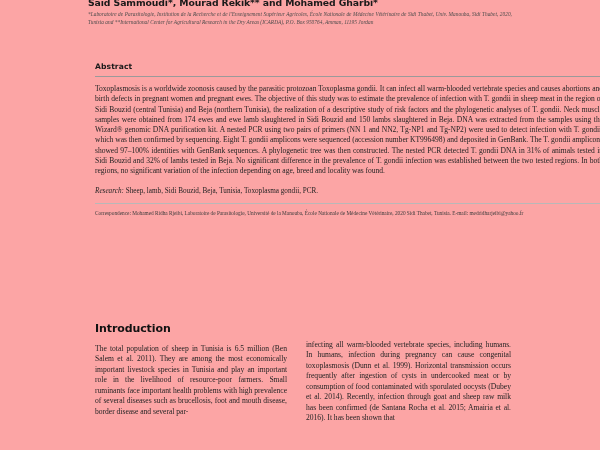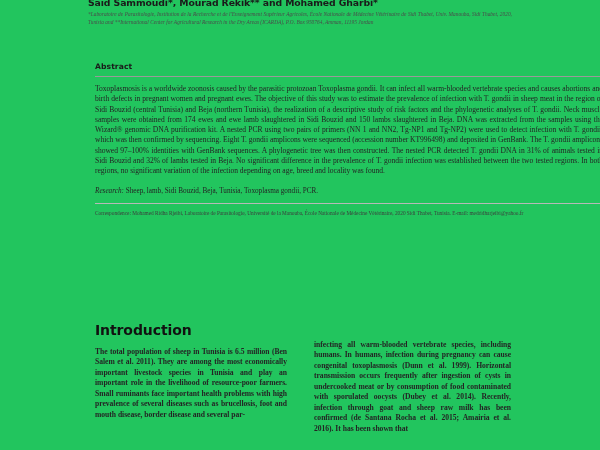--- a/index.html
+++ b/index.html
@@ -11,21 +11,21 @@
     width: 600px;
     height: 450px;
     overflow: hidden;
     font-family: "Liberation Serif", serif;
     color: #1e1e1e;
   }
   .page {
     position: relative;
     width: 600px;
     height: 450px;
-    background: #22c55e;
+    background: #fca5a5;
     overflow: hidden;
   }
   
   .top-block {
     position: absolute;
     left: 88px;
     top: -3px;
     width: 424px;
   }
   .authors {
@@ -118,37 +118,35 @@
   .col {
     width: 192px;
     overflow: hidden;
   }
   .col-right {
     width: 205px;
   }
   .section-heading {
     font-family: "DejaVu Sans", sans-serif;
     font-weight: bold;
-    font-size: 14px;
+    font-size: 11px;
     color: #111111;
     margin: 0 0 9px 0;
     letter-spacing: -0.1px;
   }
   .body-text {
     font-size: 7.6px;
     line-height: 10.45px;
     text-align: justify;
     color: #242424;
     margin: 0;
     letter-spacing: -0.02px;
-    font-weight: bold;
   }
   .col-right .body-text {
     text-align: justify;
-    margin-left: 8px;
   }
   .spacer-head {
     height: 18px;
   }
 </style>
 </head>
 <body>
 
 <div class="page">
 

